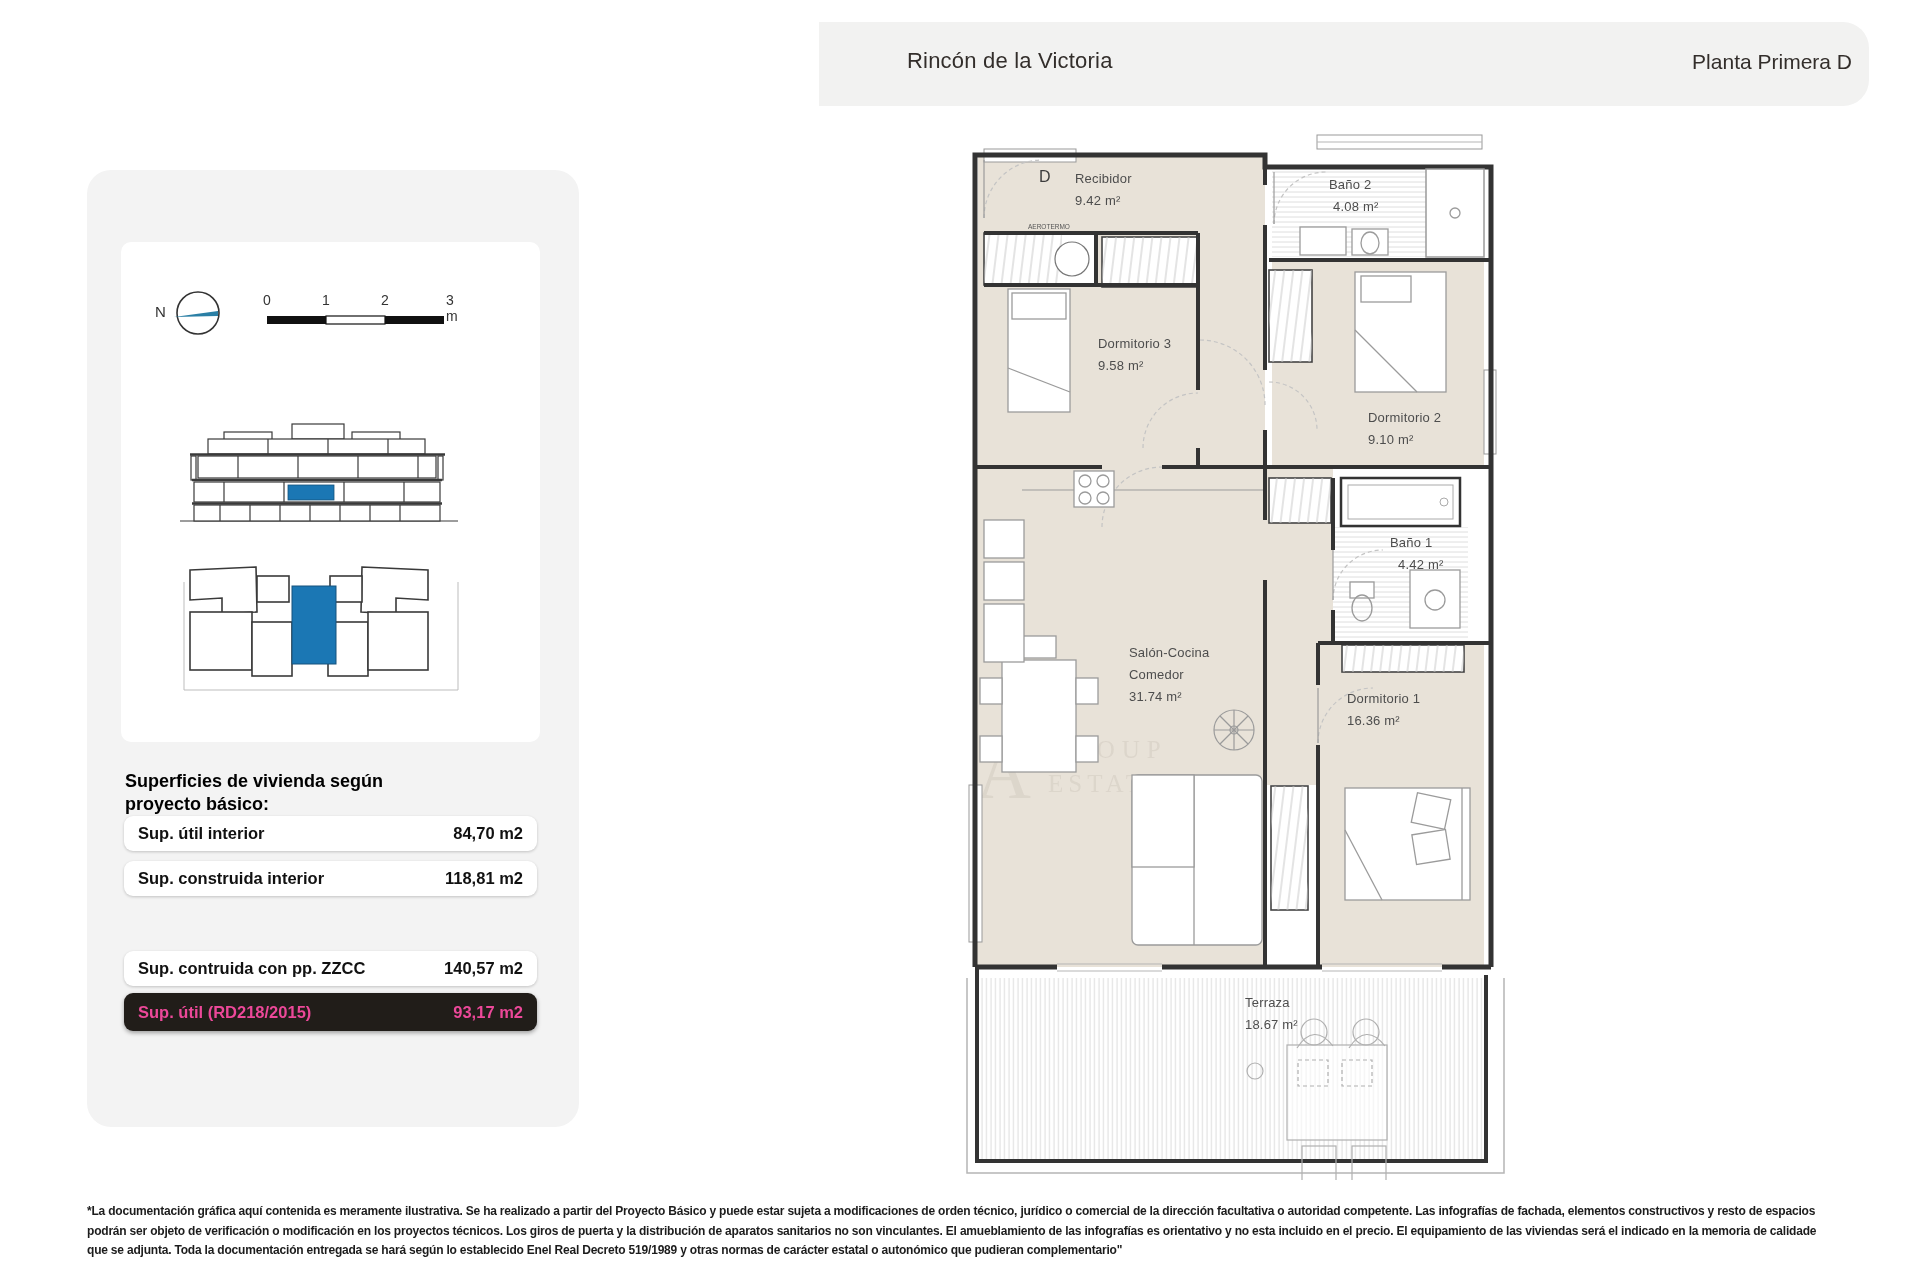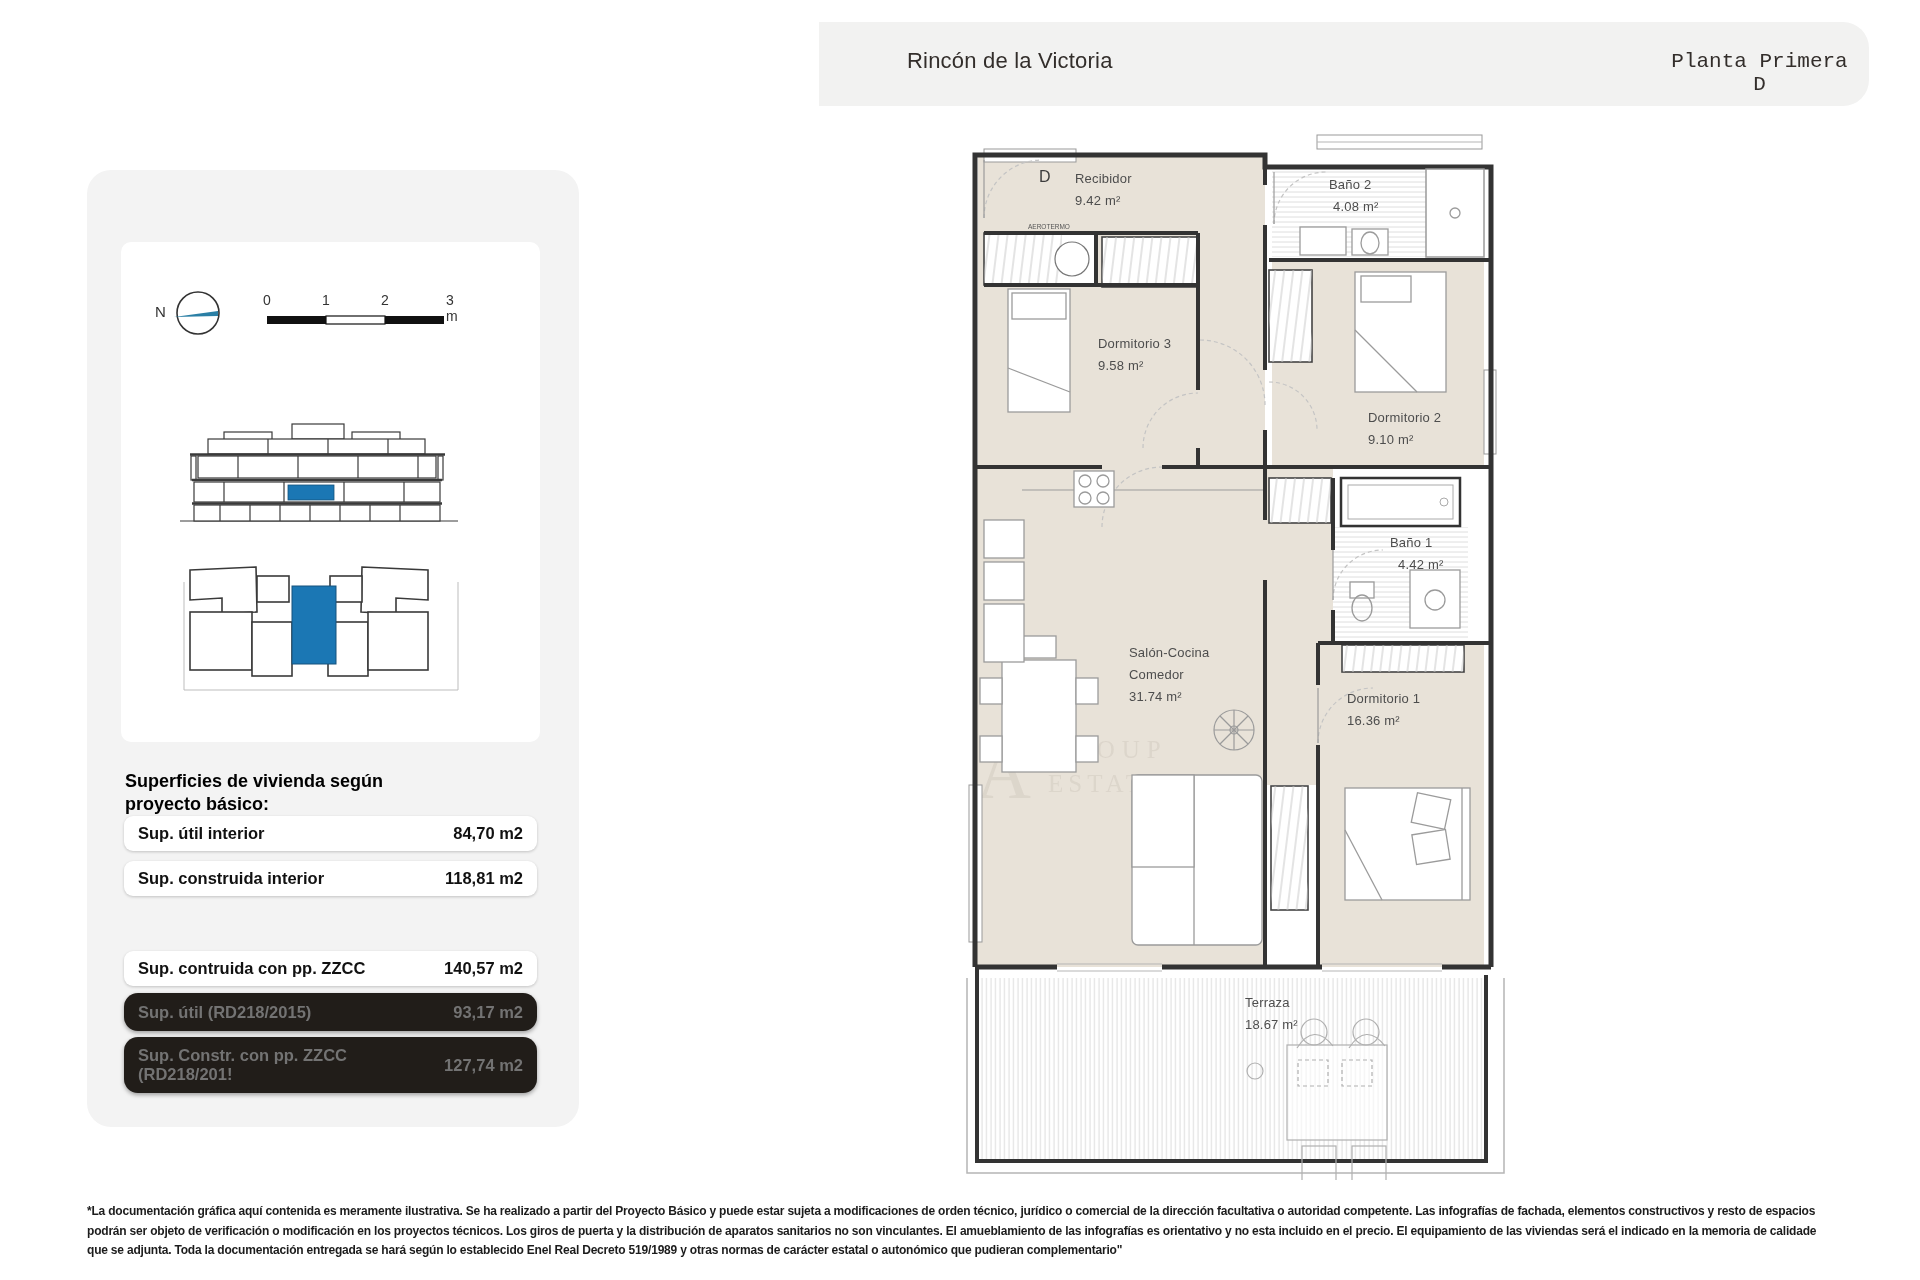--- a/index.html
+++ b/index.html
@@ -2,40 +2,40 @@
 <html><head>
 <meta charset="utf-8">
 <style>
   html,body{margin:0;padding:0;background:#fff;}
   .page{position:relative;width:1920px;height:1280px;background:#fff;overflow:hidden;
         font-family:"Liberation Sans", sans-serif;margin-left:12px;}
   
   .header-band{position:absolute;left:807px;top:22px;width:1050px;height:84px;
                background:#f2f2f1;border-radius:0 26px 26px 0;}
   .project-title{position:absolute;left:895px;top:48px;font-size:22px;color:#332e2b;letter-spacing:.2px;}
-  .plan-title{position:absolute;left:1655px;top:50px;width:185px;font-size:21px;color:#332e2b;text-align:center;font-family:Liberation Mono, monospace;}
+  .plan-title{position:absolute;left:1655px;top:50px;width:185px;font-size:21px;color:#332e2b;text-align:right;}
   
   .side-card{position:absolute;left:75px;top:170px;width:492px;height:957px;
              background:#f3f3f3;border-radius:24px;}
   .inner-card{position:absolute;left:109px;top:242px;width:419px;height:500px;
               background:#ffffff;border-radius:10px;}
   .north-label{position:absolute;left:143px;top:303px;font-size:15px;color:#333;}
   .compass-svg{position:absolute;left:160px;top:288px;}
   .scale-wrap{position:absolute;left:245px;top:292px;width:200px;height:40px;}
   .tick{position:absolute;top:0;font-size:14px;color:#333;}
   .scale-svg{position:absolute;left:0;top:22px;}
   .elev-svg{position:absolute;left:168px;top:408px;}
   .key-svg{position:absolute;left:168px;top:560px;}
   
   .surf-title{position:absolute;left:113px;top:770px;font-size:18px;font-weight:700;color:#000000;line-height:23px;}
   .srow{position:absolute;left:112px;width:413px;height:35px;background:#fff;border-radius:9px;
         box-shadow:0 1px 3px rgba(0,0,0,.20);display:flex;align-items:center;
         justify-content:space-between;padding:0 14px;box-sizing:border-box;
         font-size:16.5px;font-weight:600;color:#111;}
-  .srow.dark{background:#211d19;color:#737373;box-shadow:0 2px 4px rgba(0,0,0,.35);border-radius:14px;}
+  .srow.dark{background:#211d19;color:#ec4899;box-shadow:0 2px 4px rgba(0,0,0,.35);}
   .srow .val{font-weight:600;}
   .srow.tall{height:56px;}
   .lbl2{font-weight:600;line-height:19px;}
   
   .plan-wrap{position:absolute;left:950px;top:130px;width:560px;height:1050px;}
   .room-label{position:absolute;font-size:13px;color:#4d4d4d;line-height:22px;letter-spacing:.2px;}
   .unit-letter{position:absolute;left:77px;top:38px;font-size:16px;color:#3c3c3c;}
   
   .footer{position:absolute;left:75px;top:1202px;right:0;height:66px;overflow:hidden;
           font-size:12px;font-weight:700;letter-spacing:-0.2px;color:#1c1c1c;}
@@ -142,27 +142,20 @@
     <span>Sup. construida interior</span>
     <span class="val">118,81 m2</span>
   </div>
   <div class="srow" style="top:951px">
     <span>Sup. contruida con pp. ZZCC</span>
     <span class="val">140,57 m2</span>
   </div>
   <div class="srow dark" style="top:993px;height:38px">
     <span>Sup. útil (RD218/2015)</span>
     <span class="val">93,17 m2</span>
-  </div>
-  <div class="srow dark tall" style="top:1037px">
-    <span class="lbl2">
-      <div>Sup. Constr. con pp. ZZCC</div>
-      <div>(RD218/201!</div>
-    </span>
-    <span class="val">127,74 m2</span>
   </div>
 
   <div class="plan-wrap">
     <svg width="560" height="1050" viewBox="0 0 560 1050">
       <defs>
         <pattern id="wr" width="9" height="60" patternUnits="userSpaceOnUse" patternTransform="rotate(7)">
           <line x1="4" y1="0" x2="4" y2="60" stroke="#c9c9c9" stroke-width="1"></line>
         </pattern>
         <pattern id="bh" width="60" height="5" patternUnits="userSpaceOnUse">
           <line x1="0" y1="2" x2="60" y2="2" stroke="#dedede" stroke-width="1"></line>

